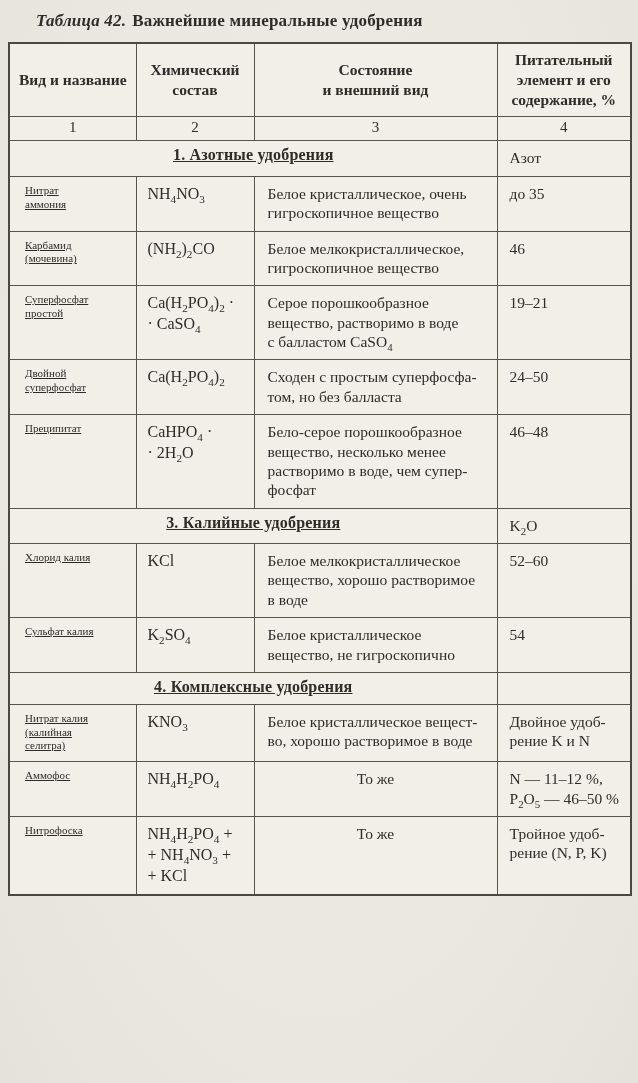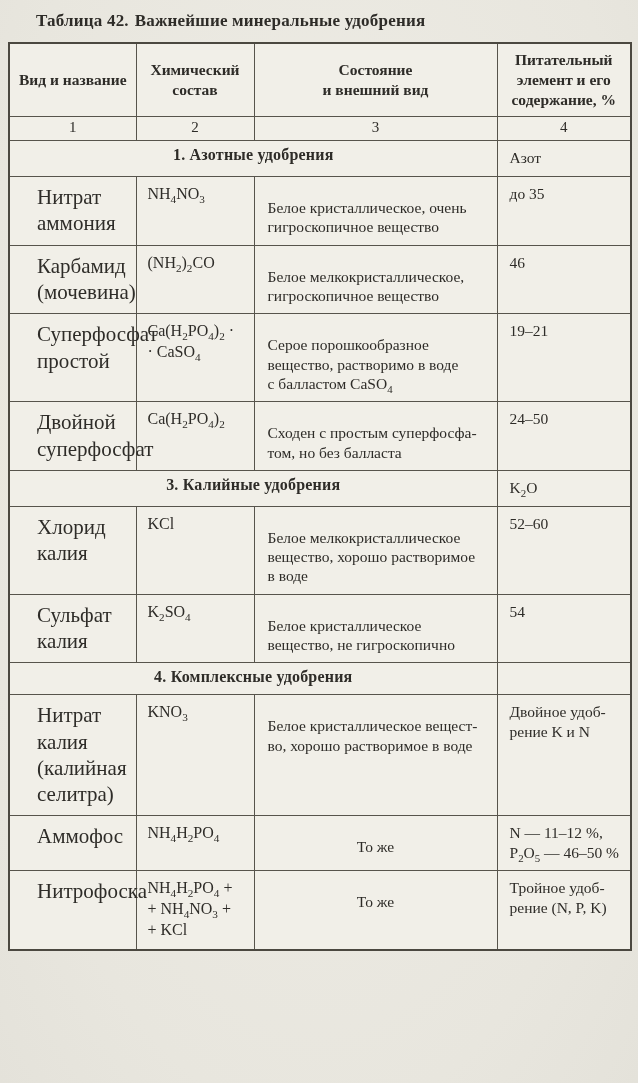--- a/index.html
+++ b/index.html
@@ -14,21 +14,21 @@
     overflow: hidden;
   }
   .page { padding: 8px 0 0 0; }
 
   .caption {
     margin: 3px 0 11px 36px;
     font-size: 17px;
     font-weight: bold;
     letter-spacing: 0.2px;
   }
-  .caption .cap-label { margin-right: 6px; }
+  .caption .cap-label { font-style: italic; margin-right: 6px; }
 
   table.fert {
     border-collapse: collapse;
     table-layout: fixed;
     margin-left: 8px;
     width: 622px;
     background: #f1efe8;
     border: 2px solid #4b4840;
   }
   td, th {
@@ -54,36 +54,38 @@
     padding: 2px 0 4px 0;
     font-weight: normal;
   }
 
   td.section-label {
     text-align: center;
     font-weight: bold;
     font-size: 16px;
     padding: 5px 6px 8px 6px;
     letter-spacing: 0.2px;
+    text-decoration: underline;
   }
   td.cell-name {
-    font-size: 21px;
+    font-size: 11px;
     line-height: 1.25;
-    padding: 7px 6px 8px 27px;
+    padding: 7px 6px 8px 15px;
     white-space: pre-line;
+    text-decoration: underline;
   }
   td.cell-formula {
     font-size: 16px;
     line-height: 1.32;
     padding: 6px 5px 8px 11px;
   }
   td.cell-state {
     font-size: 15.5px;
     line-height: 1.25;
-    padding: 21px 8px 8px 13px;
+    padding: 7px 8px 8px 13px;
   }
   td.cell-state.center { text-align: center; padding-left: 4px; padding-right: 4px; }
   td.cell-content {
     font-size: 15.5px;
     line-height: 1.25;
     padding: 7px 5px 8px 12px;
     margin-left: 24px;
   }
   sub { font-size: 70%; line-height: 0; }
 </style>
@@ -140,20 +142,26 @@
           <td class="cell-state">Серое порошкообразное<br>вещество, растворимо в воде<br>с балластом CaSO<sub>4</sub></td>
           <td class="cell-content">19–21</td>
         </tr>
         <tr>
           <td class="cell-name">Двойной<br>суперфосфат</td>
           <td class="cell-formula">Ca(H<sub>2</sub>PO<sub>4</sub>)<sub>2</sub></td>
           <td class="cell-state">Сходен с простым суперфосфа-<br>том, но без балласта</td>
           <td class="cell-content">24–50</td>
         </tr>
         <tr>
+          <td class="cell-name">Преципитат</td>
+          <td class="cell-formula">CaHPO<sub>4</sub> ·<br>· 2H<sub>2</sub>O</td>
+          <td class="cell-state">Бело-серое порошкообразное<br>вещество, несколько менее<br>растворимо в воде, чем супер-<br>фосфат</td>
+          <td class="cell-content">46–48</td>
+        </tr>
+        <tr>
           <td class="section-label" colspan="3">3. Калийные удобрения</td>
           <td class="cell-content">K<sub>2</sub>O</td>
         </tr>
         <tr>
           <td class="cell-name">Хлорид калия</td>
           <td class="cell-formula">KCl</td>
           <td class="cell-state">Белое мелкокристаллическое<br>вещество, хорошо растворимое<br>в воде</td>
           <td class="cell-content">52–60</td>
         </tr>
         <tr>

